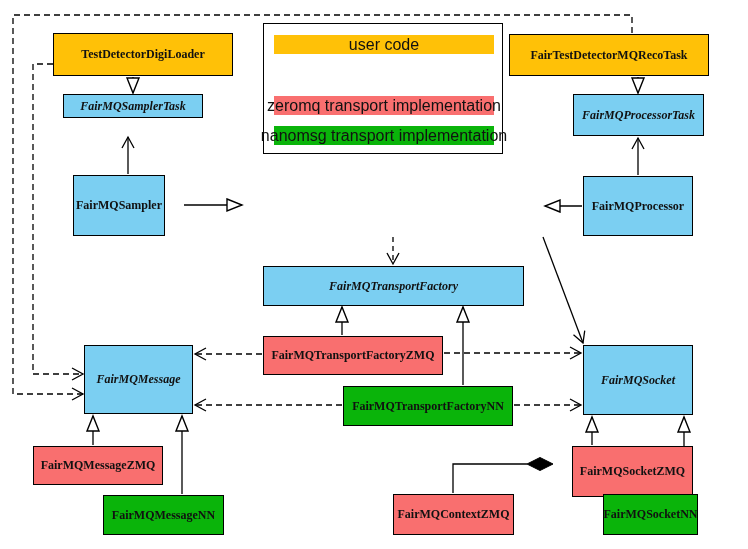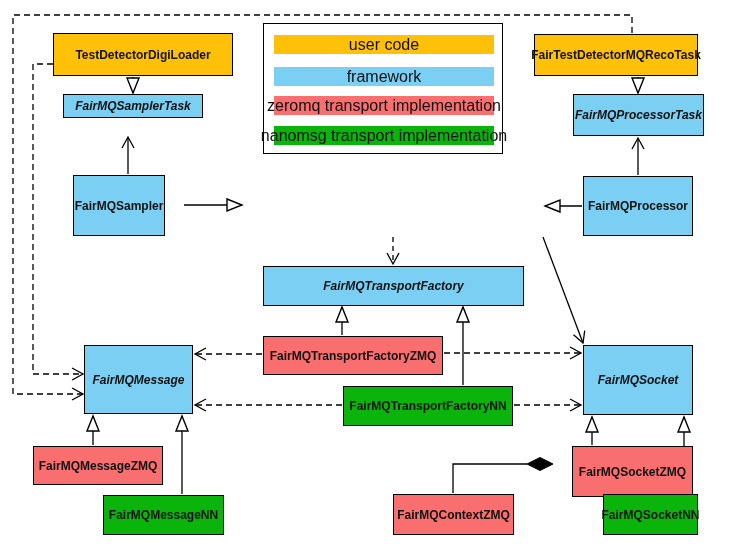--- a/index.html
+++ b/index.html
@@ -4,21 +4,21 @@
 <style>
   html,body{margin:0;padding:0;background:#fff;}
   .canvas{
     position:relative;width:748px;height:549px;background:#fff;overflow:hidden;
     font-family:"Liberation Sans","DejaVu Sans",sans-serif;
   }
   .edges{position:absolute;left:0;top:0;width:748px;height:549px;}
   .node{
     position:absolute;box-sizing:border-box;border:1.5px solid #000;
     display:flex;align-items:center;justify-content:center;text-align:center;
-    font-weight:700;font-size:12px;color:#111;white-space:nowrap;
+    font-weight:700;font-size:12px;color:#111;white-space:nowrap;font-family:Liberation Serif, serif;
   }
   .abstract{font-style:italic;}
   .c-user{background:#FFC107;}
   .c-fw{background:#7BCFF2;}
   .c-zmq{background:#F96F6F;}
   .c-nn{background:#0AB40A;}
   .legend{
     position:absolute;box-sizing:border-box;border:1.5px solid #000;background:#fff;
     left:263px;top:23px;width:240px;height:131px;
   }
@@ -69,21 +69,21 @@
     <path d="M453,493 L453,464 L527,464" fill="none" stroke="#000" stroke-width="1.3"></path>
     <polygon points="527,464 540,457.5 553,464 540,470.5" fill="#000" stroke="#000"></polygon>
   </svg>
 
   <div class="node c-user" style="left:53px;top:33px;width:180px;height:43px">TestDetectorDigiLoader</div>
 
   <div class="node c-fw abstract" style="left:63px;top:94px;width:140px;height:24px">FairMQSamplerTask</div>
 
   <div class="node c-fw" style="left:73px;top:175px;width:92px;height:61px">FairMQSampler</div>
 
-  <div class="node c-user" style="left:534px;top:34px;width:164px;height:42px">FairTestDetectorMQRecoTask</div>
+  <div class="node c-user" style="left:509px;top:34px;width:200px;height:42px">FairTestDetectorMQRecoTask</div>
 
   <div class="node c-fw abstract" style="left:573px;top:94px;width:131px;height:42px">FairMQProcessorTask</div>
 
 
   <div class="node c-fw" style="left:583px;top:176px;width:110px;height:60px">FairMQProcessor</div>
 
   <div class="node c-fw abstract" style="left:263px;top:266px;width:261px;height:40px">FairMQTransportFactory</div>
 
   <div class="node c-zmq" style="left:263px;top:336px;width:180px;height:39px">FairMQTransportFactoryZMQ</div>
 
@@ -98,18 +98,17 @@
   <div class="node c-nn" style="left:103px;top:495px;width:121px;height:40px">FairMQMessageNN</div>
 
   <div class="node c-zmq" style="left:572px;top:446px;width:121px;height:51px">FairMQSocketZMQ</div>
 
   <div class="node c-nn" style="left:603px;top:494px;width:95px;height:41px">FairMQSocketNN</div>
 
   <div class="node c-zmq" style="left:393px;top:494px;width:121px;height:41px">FairMQContextZMQ</div>
 
   <div class="legend">
     <div class="bar c-user" style="top:11px">user code</div>
-    <div class="bar c-fw" style="top:43px">framework</div>
     <div class="bar c-zmq" style="top:72px">zeromq transport implementation</div>
     <div class="bar c-nn" style="top:102px">nanomsg transport implementation</div>
   </div>
 
 </div>
 
 </body></html>

